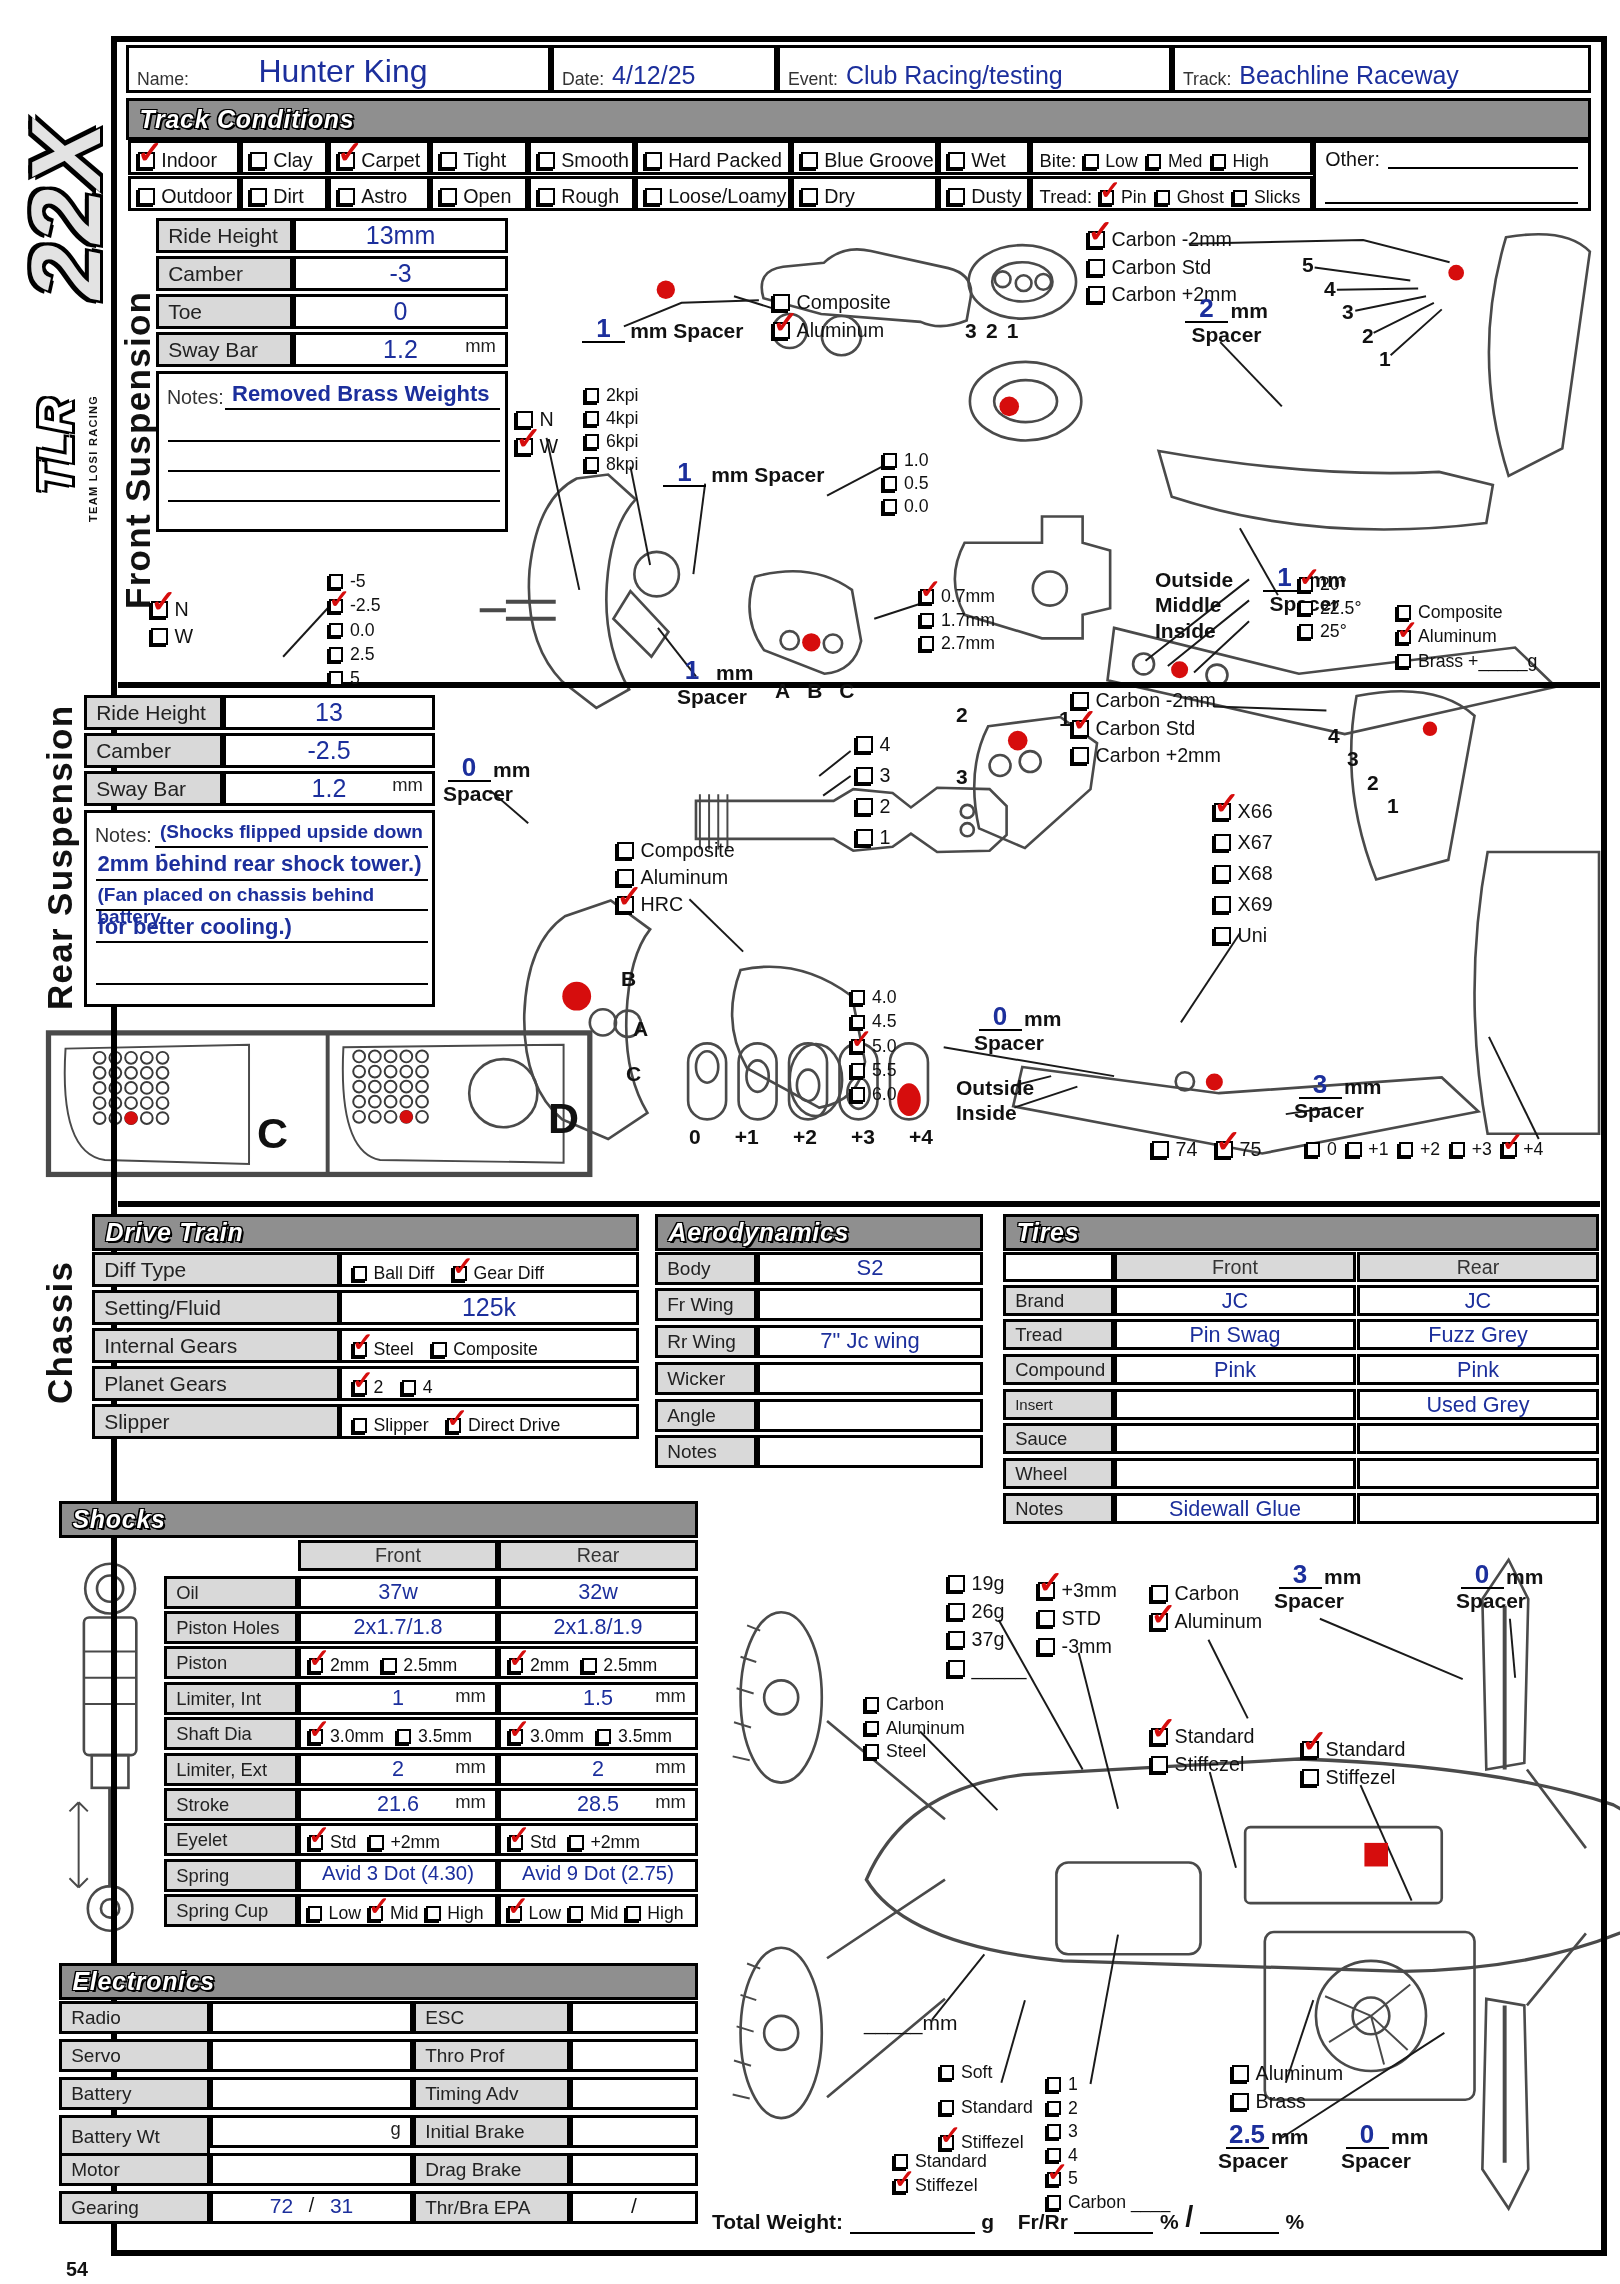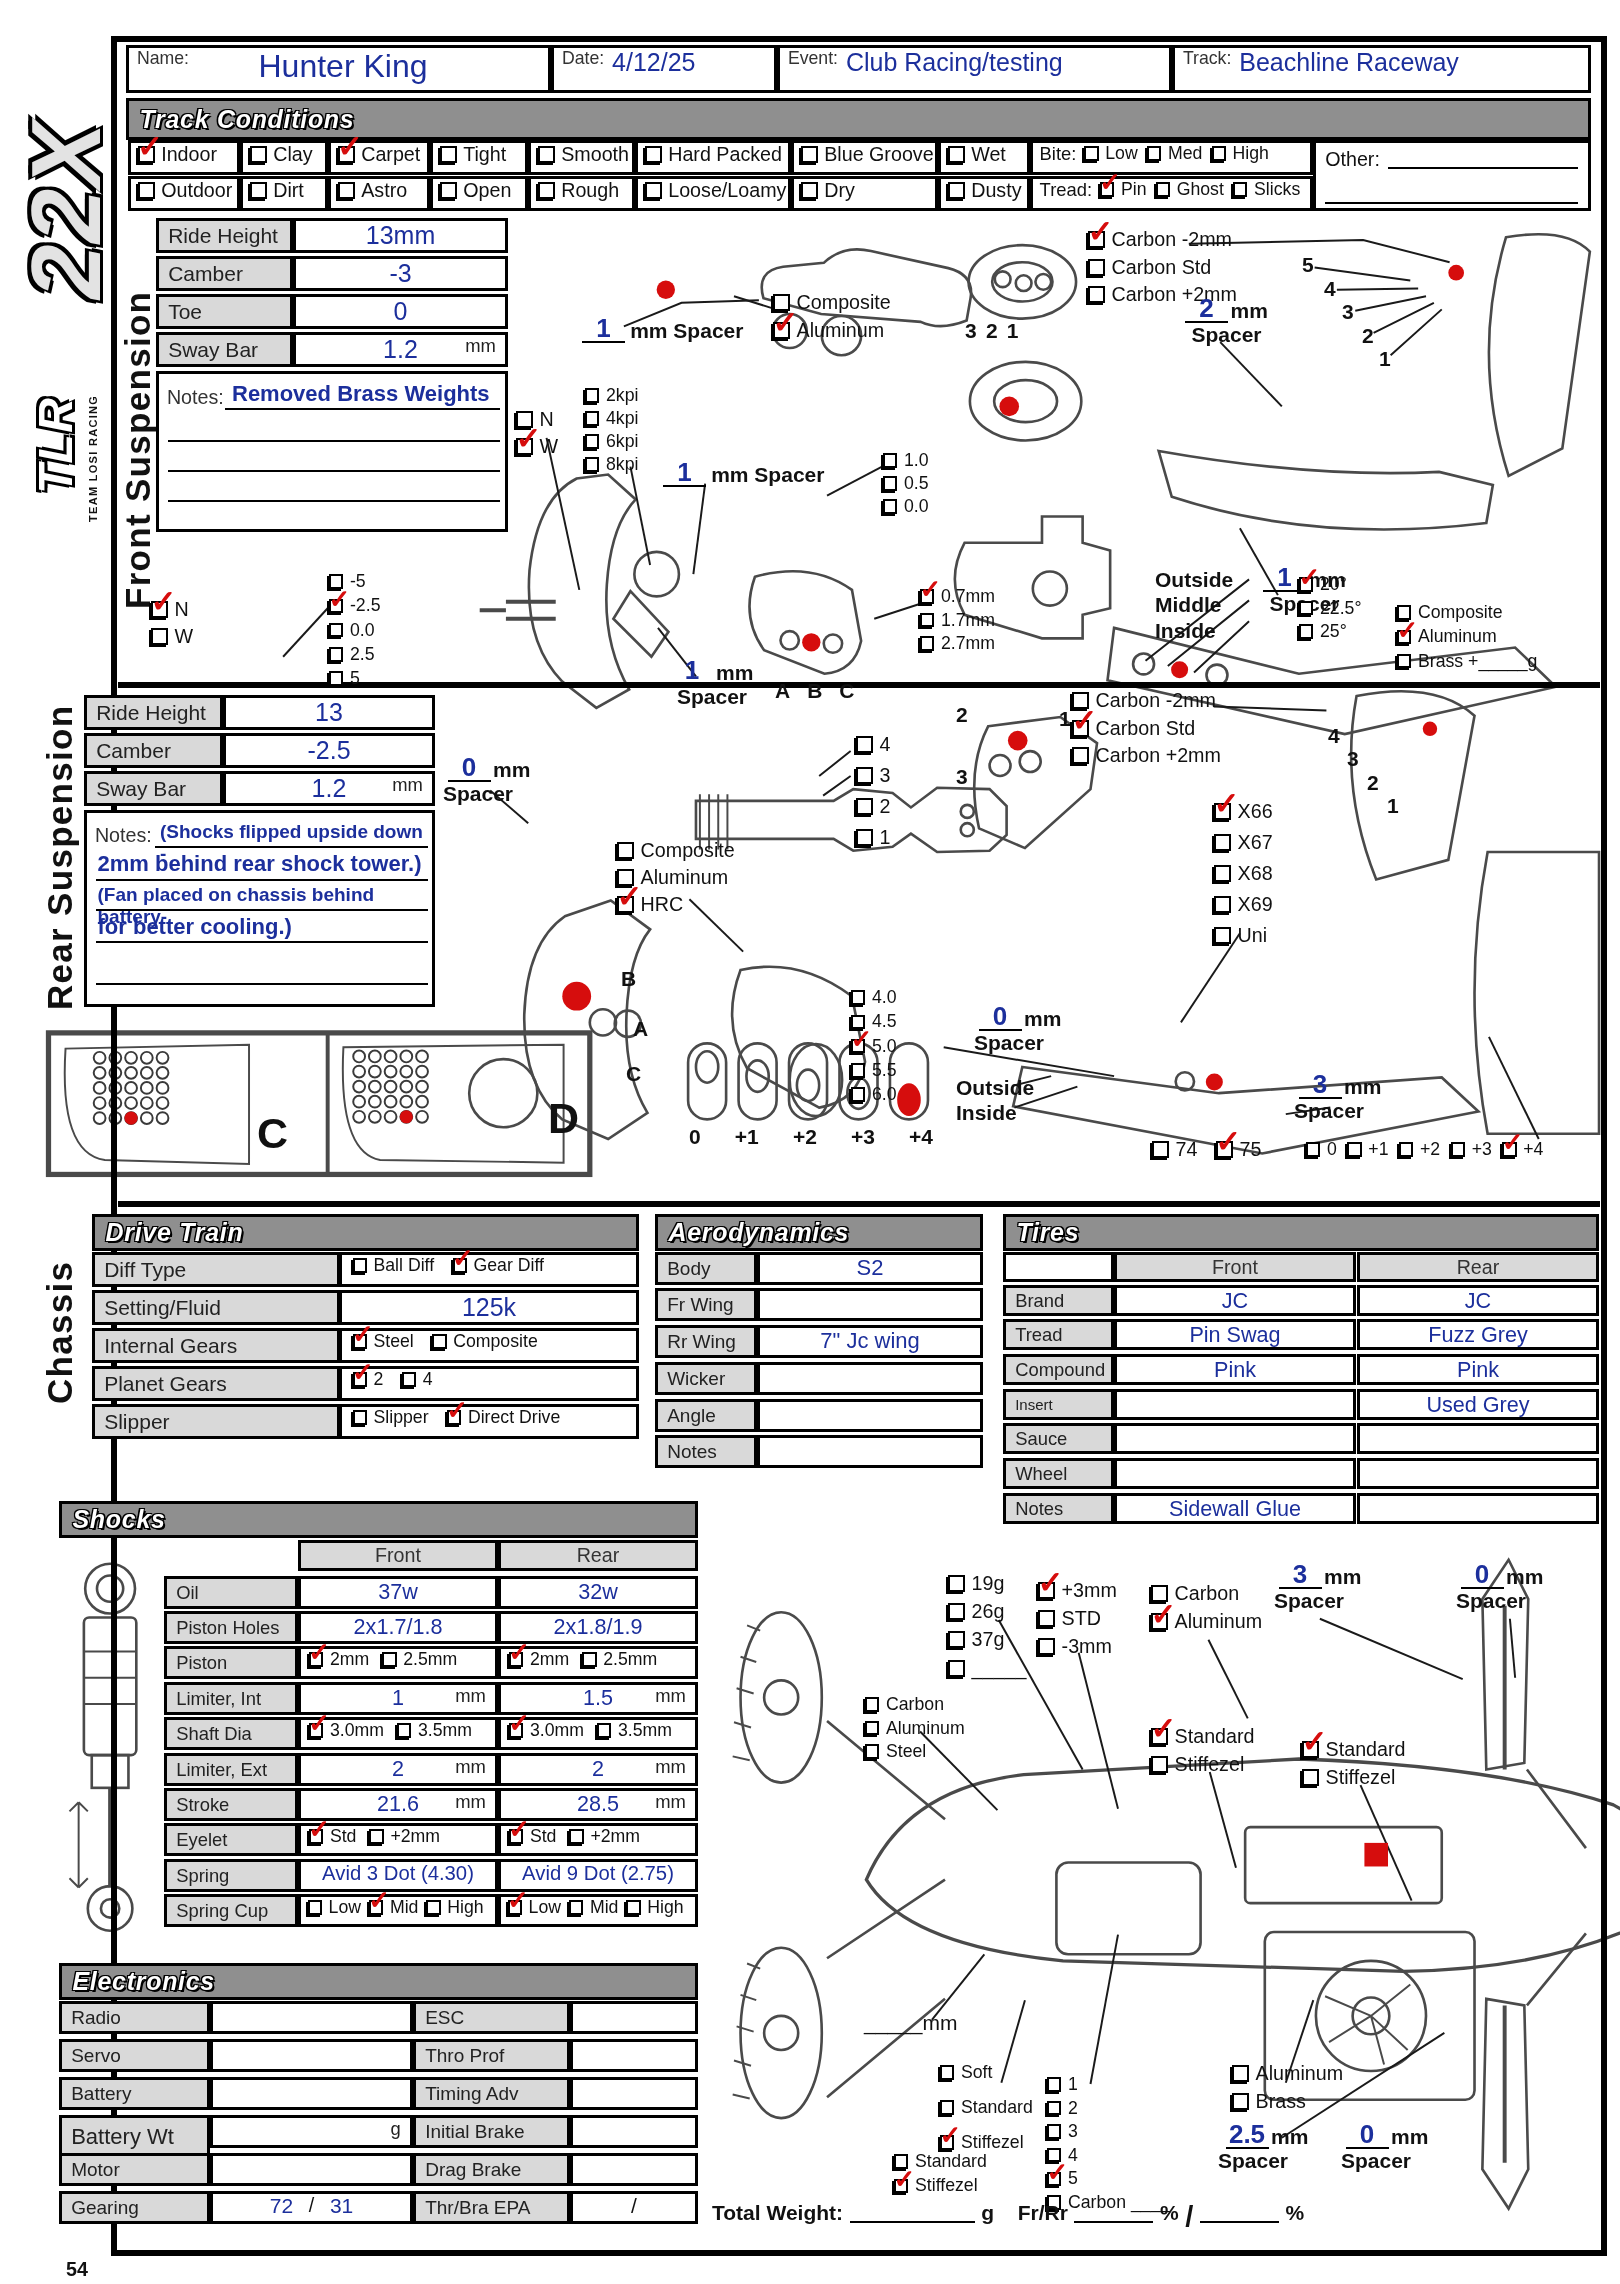--- a/index.html
+++ b/index.html
@@ -5,21 +5,21 @@
 *{margin:0;padding:0;box-sizing:border-box}
 html,body{background:#fff}
 body{width:1620px;height:2284px;position:relative;font-family:"Liberation Sans",sans-serif;color:#111;overflow:hidden}
 .abs{position:absolute}
 .val{color:#1c2f9c}
 .frame{border:6.6px solid #000}
 .cellb{border:3.3px solid #000;background:#fff}
 .lgray{background:#d9d9d9}
 .secbar{background:#8f8f8f;border:3.3px solid #000;color:#fff;font-weight:bold;font-style:italic;font-size:25px;display:flex;align-items:center;padding-left:10.5px;text-shadow:2px 2px 0 #000,-1.3px -1.3px 0 #000,1.3px -1.3px 0 #000,-1.3px 1.3px 0 #000;letter-spacing:0.7px}
 .vlab{writing-mode:vertical-rl;transform:rotate(180deg);font-weight:bold;font-size:35px;display:flex;align-items:center;justify-content:center;letter-spacing:1.3px}
-.row{display:flex;align-items:flex-start}
+.row{display:flex;align-items:flex-end}
 .cbi{display:inline-flex;align-items:center;gap:6.6px}
 .cb{width:17px;height:17px;border:2.6px solid #000;background:#fff;box-shadow:-2px 2px 0 #000;position:relative;flex:none}
 .mk{position:absolute;left:-2.6px;top:-19.7px;font-size:31px;color:#d60d0d;font-weight:bold}
 .cbl{font-size:19.7px;white-space:nowrap}
 .plbl{font-size:21px;font-weight:bold;white-space:nowrap}
 .vlist{display:flex;flex-direction:column}
 .hlist{display:flex;flex-direction:row;align-items:center}
 .sm .cb{width:14.4px;height:14.4px;border-width:2px}
 .sm .cbl{font-size:17.7px}
 .sm .mk{font-size:26px;top:-17px;left:-2.6px}
@@ -1226,21 +1226,21 @@
     <span class="val" style="font-size:21px"></span>
   </div>
 <div class="abs lgray cellb tbl-label" style="left:59px;top:2077px;width:151px;height:33px;font-size:19px">Battery</div>
 <div class="abs cellb tbl-val" style="left:210px;top:2077px;width:203px;height:33px">
     <span class="val" style="font-size:21px"></span>
   </div>
 <div class="abs lgray cellb tbl-label" style="left:413px;top:2077px;width:157px;height:33px;font-size:19px">Timing Adv</div>
 <div class="abs cellb tbl-val" style="left:570px;top:2077px;width:128px;height:33px">
     <span class="val" style="font-size:21px"></span>
   </div>
-<div class="abs lgray cellb tbl-label" style="left:59px;top:2115px;width:151px;height:44px;font-size:22px">Battery Wt</div>
+<div class="abs lgray cellb tbl-label" style="left:59px;top:2115px;width:151px;height:44px;font-size:19px">Battery Wt</div>
 <div class="abs cellb tbl-val" style="left:210px;top:2115px;width:203px;height:33px">
     <span class="val" style="font-size:21px"></span>
     <span class="unit">g</span>
   </div>
 <div class="abs lgray cellb tbl-label" style="left:413px;top:2115px;width:157px;height:33px;font-size:19px">Initial Brake</div>
 <div class="abs cellb tbl-val" style="left:570px;top:2115px;width:128px;height:33px">
     <span class="val" style="font-size:21px"></span>
   </div>
 <div class="abs lgray cellb tbl-label" style="left:59px;top:2153px;width:151px;height:33px;font-size:19px">Motor</div>
 <div class="abs cellb tbl-val" style="left:210px;top:2153px;width:203px;height:33px">

